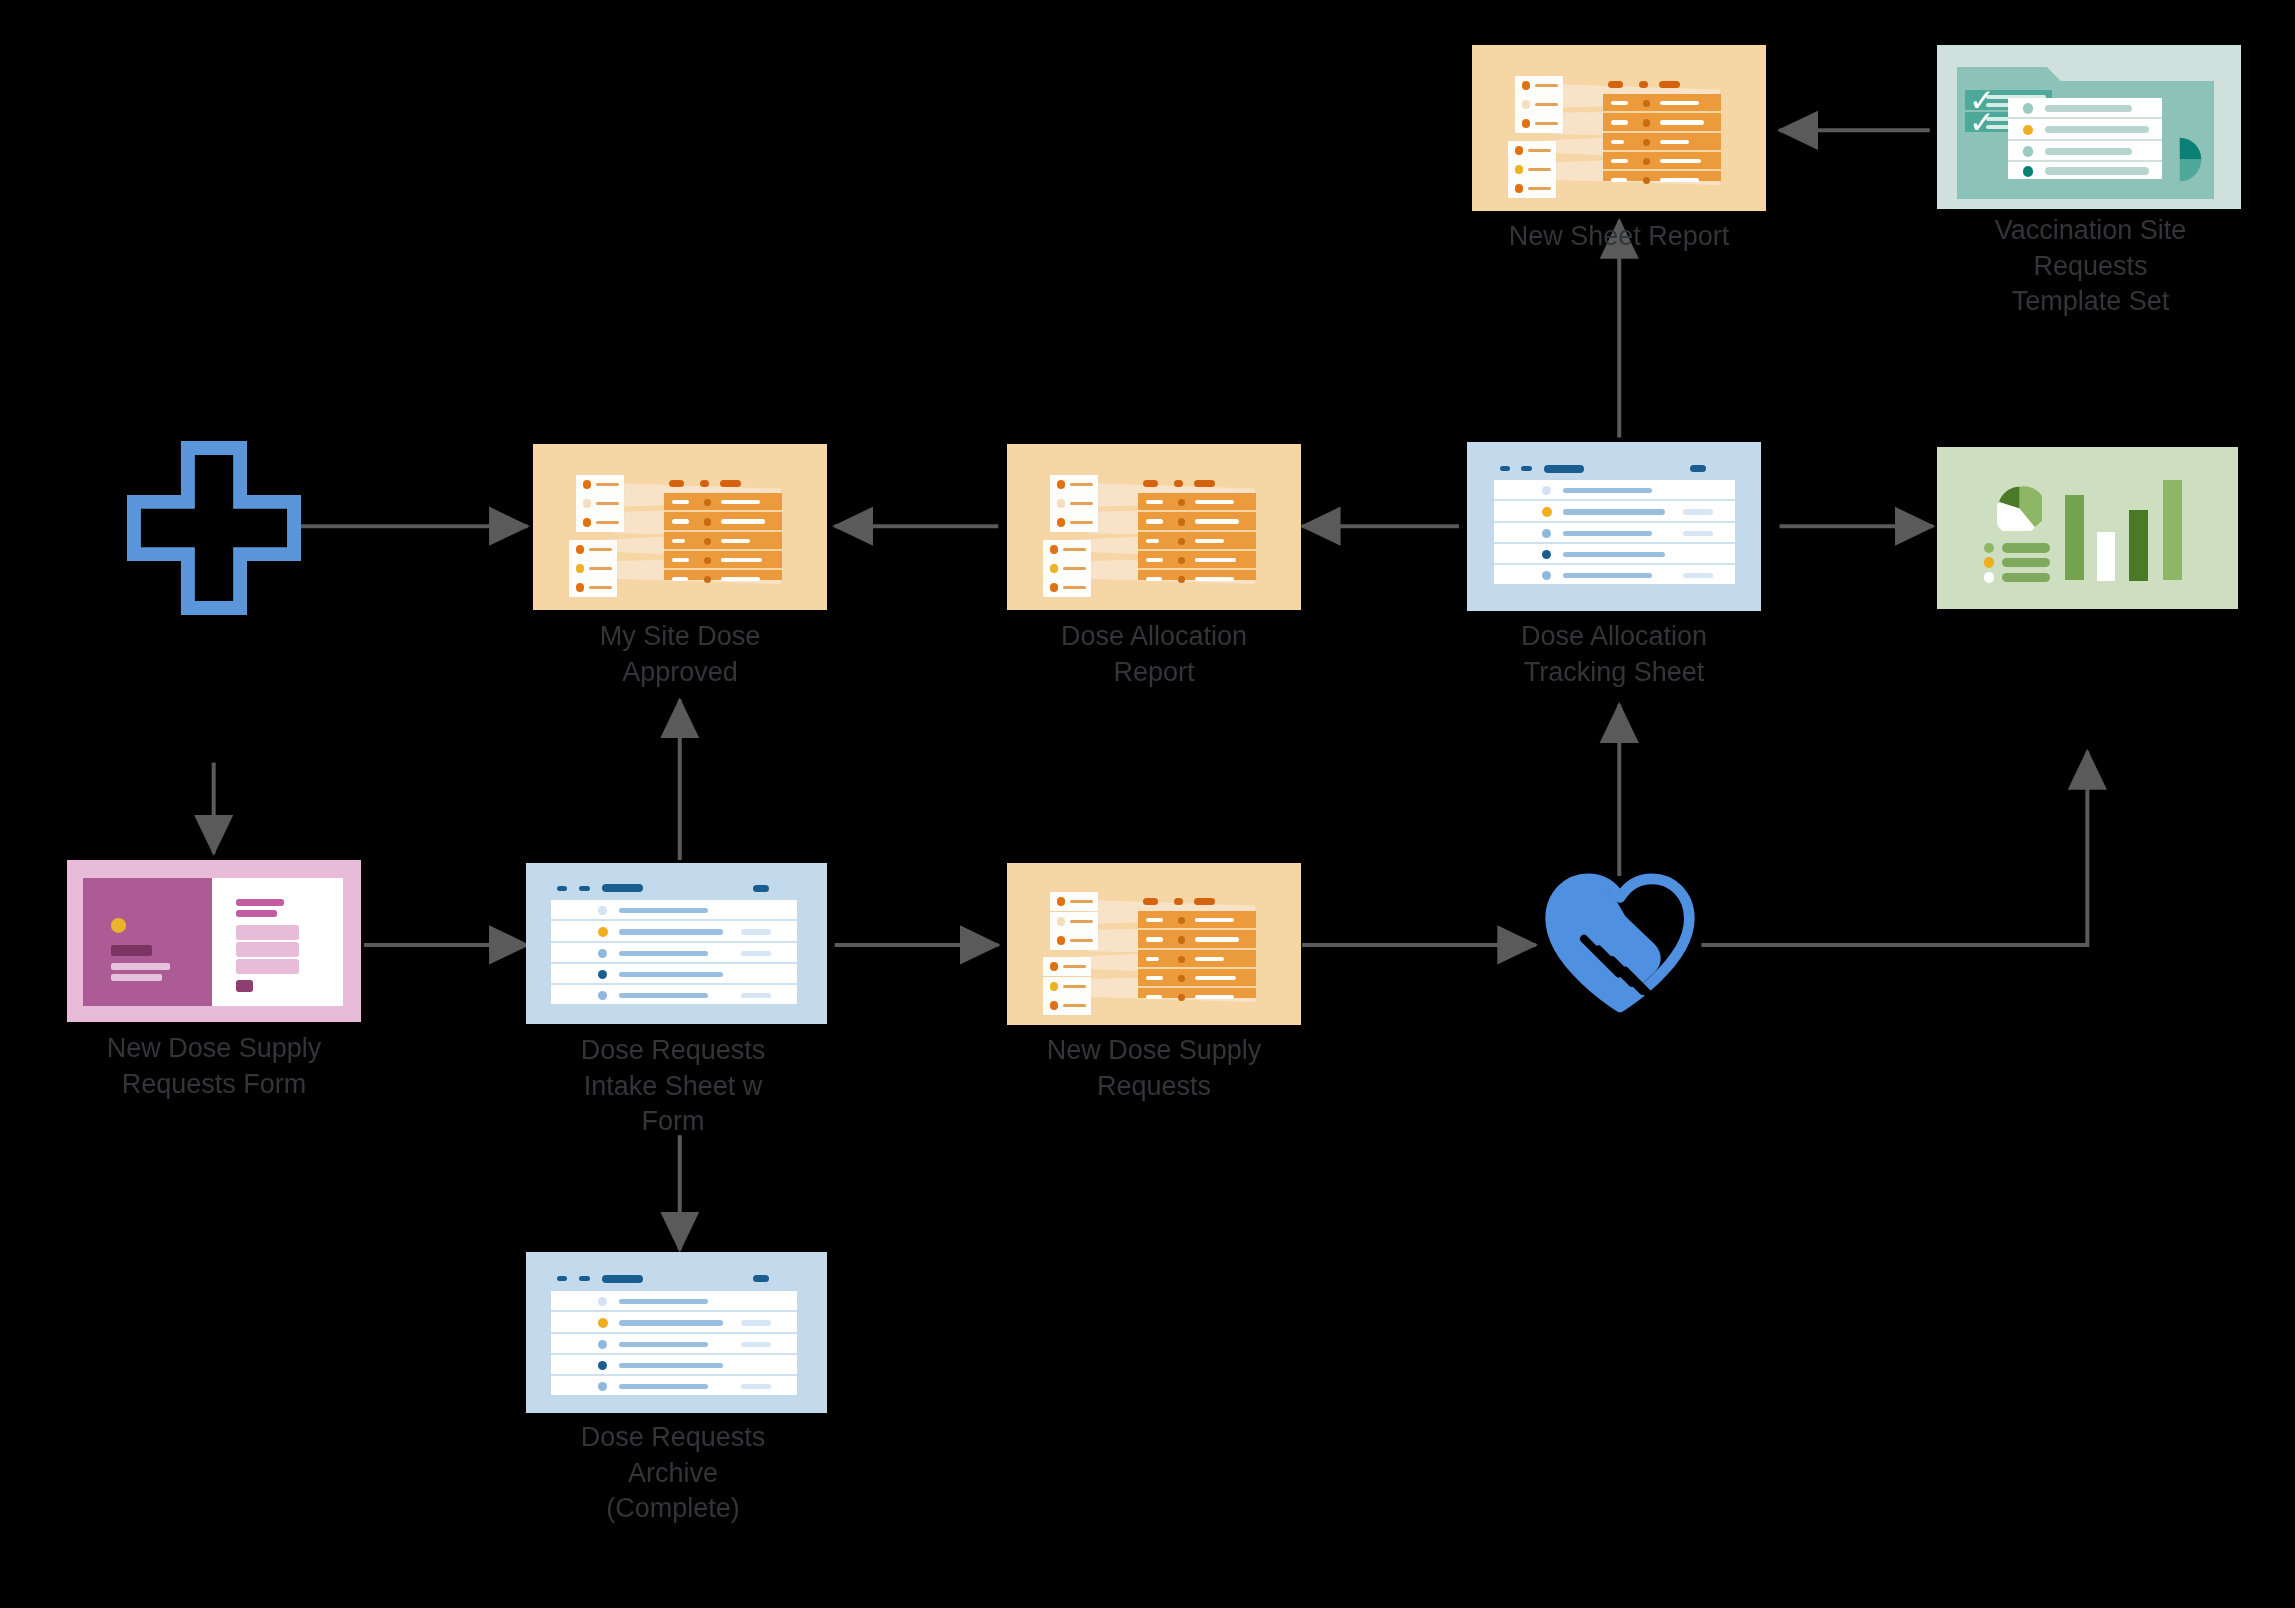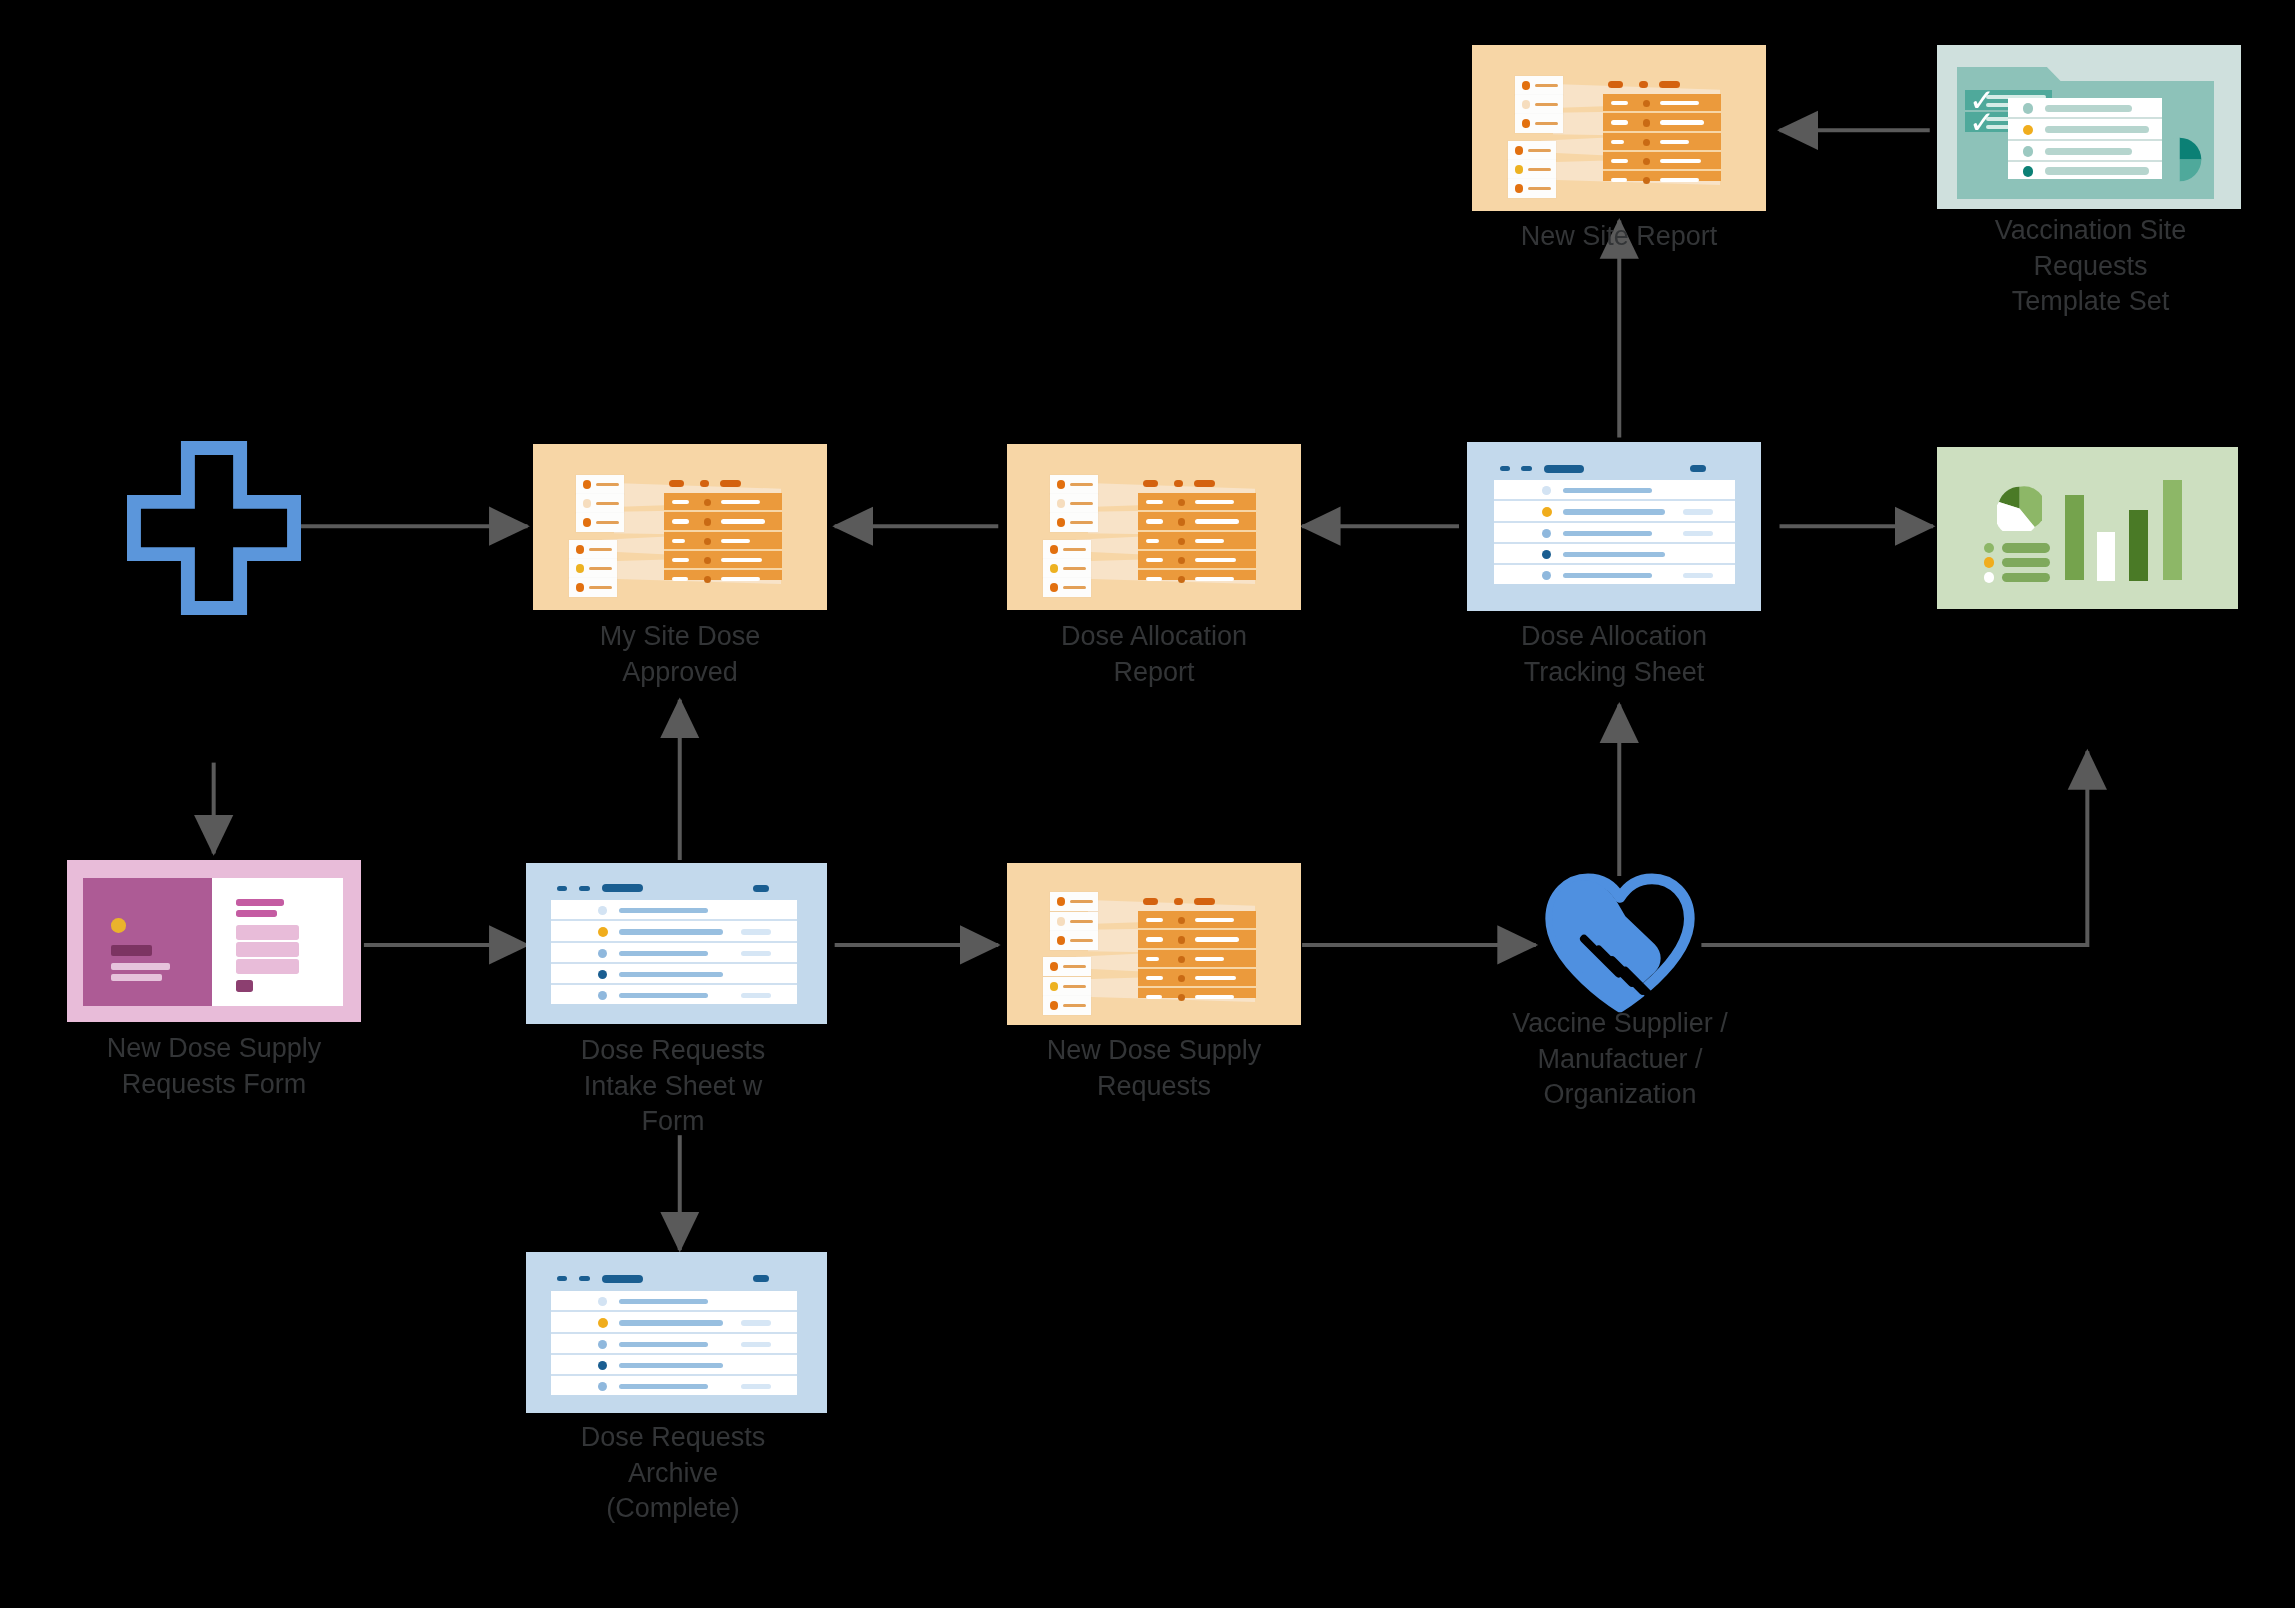--- a/index.html
+++ b/index.html
@@ -404,21 +404,21 @@
             <span class="w2" style="left:57px;top:6.7px;width:41px;height:4.7px;"></span>
           </div>
         <div class="o-sep" style="top:75px;"></div>
         <div class="o-row" style="top:77px;height:17.4px;">
             <span class="w1" style="left:8px;top:6.7px;width:16px;height:4.7px;"></span>
             <span class="cdot" style="left:40px;top:6px;width:7.3px;height:7.3px;"></span>
             <span class="w2" style="left:57px;top:6.7px;width:39px;height:4.7px;"></span>
           </div>
       </div>
     </div>
-    <div class="label" style="top:174px;">New Site Report</div>
+    <div class="label" style="top:174px;">New Sheet Report</div>
   </div>
 
   <div class="node" style="left:1937px;top:45px;width:307px;height:287px;">
     <div class="card c-teal" style="width:304px;height:164px;">
       <div class="t-tab" style="left:20px;top:22px;width:107px;height:17.4px;clip-path:polygon(0 0, 84% 0, 100% 100%, 0 100%);"></div>
       <div class="t-folder" style="left:20px;top:36px;width:257px;height:118px;"></div>
       <div class="t-check" style="left:28px;top:45px;width:87px;height:20px;">
         <span class="ck" style="left:4px;top:-5.3px;">✓</span>
         <span class="cl" style="left:21.4px;top:5.3px;width:60px;"></span>
         <span class="cl" style="left:21.4px;top:13.4px;width:44px;"></span>
@@ -605,23 +605,20 @@
         <path d="M60,104 C60,104 8,72 8,38 C8,20 21,8 36,8 C47,8 55,14 60,22 C65,14 73,8 84,8 C99,8 112,20 112,38 C112,72 60,104 60,104 Z" fill="none" stroke="#4f90e0" stroke-width="8" stroke-linejoin="round"></path>
         <path d="M57,24 C50,14 41,9 33,9 C19,9 9,21 9,37 C9,48 14,58 21,67 L58,104 L86,78 C92,72 92,63 86,57 L64,36 Z" fill="#4f90e0"></path>
         <g stroke="#000" stroke-width="6" stroke-linecap="round" fill="none">
           <path d="M33,53 L59,79"></path>
           <path d="M44,61 L69,86"></path>
           <path d="M54,69 L77,92"></path>
           <path d="M64,77 L84,97"></path>
         </g>
       </svg>
     </div>
-    <div class="label" style="top:138px;width:314px;">Vaccine Supplier /
-Manufactuer /
-Organization</div>
   </div>
 
   <div class="node" style="left:526px;top:1252px;width:294px;height:314px;">
     <div class="card c-blue" style="width:301px;height:161px;">
       <div class="b-head" style="position:absolute;left:0;top:0;width:301px;height:39px;">
         <span style="left:31px;top:24px;width:10px;height:5.3px;"></span>
         <span style="left:53px;top:24px;width:10.7px;height:5.3px;"></span>
         <span style="left:76px;top:23px;width:41px;height:8px;"></span>
         <span style="left:227px;top:23.4px;width:16px;height:6.7px;"></span>
       </div>

